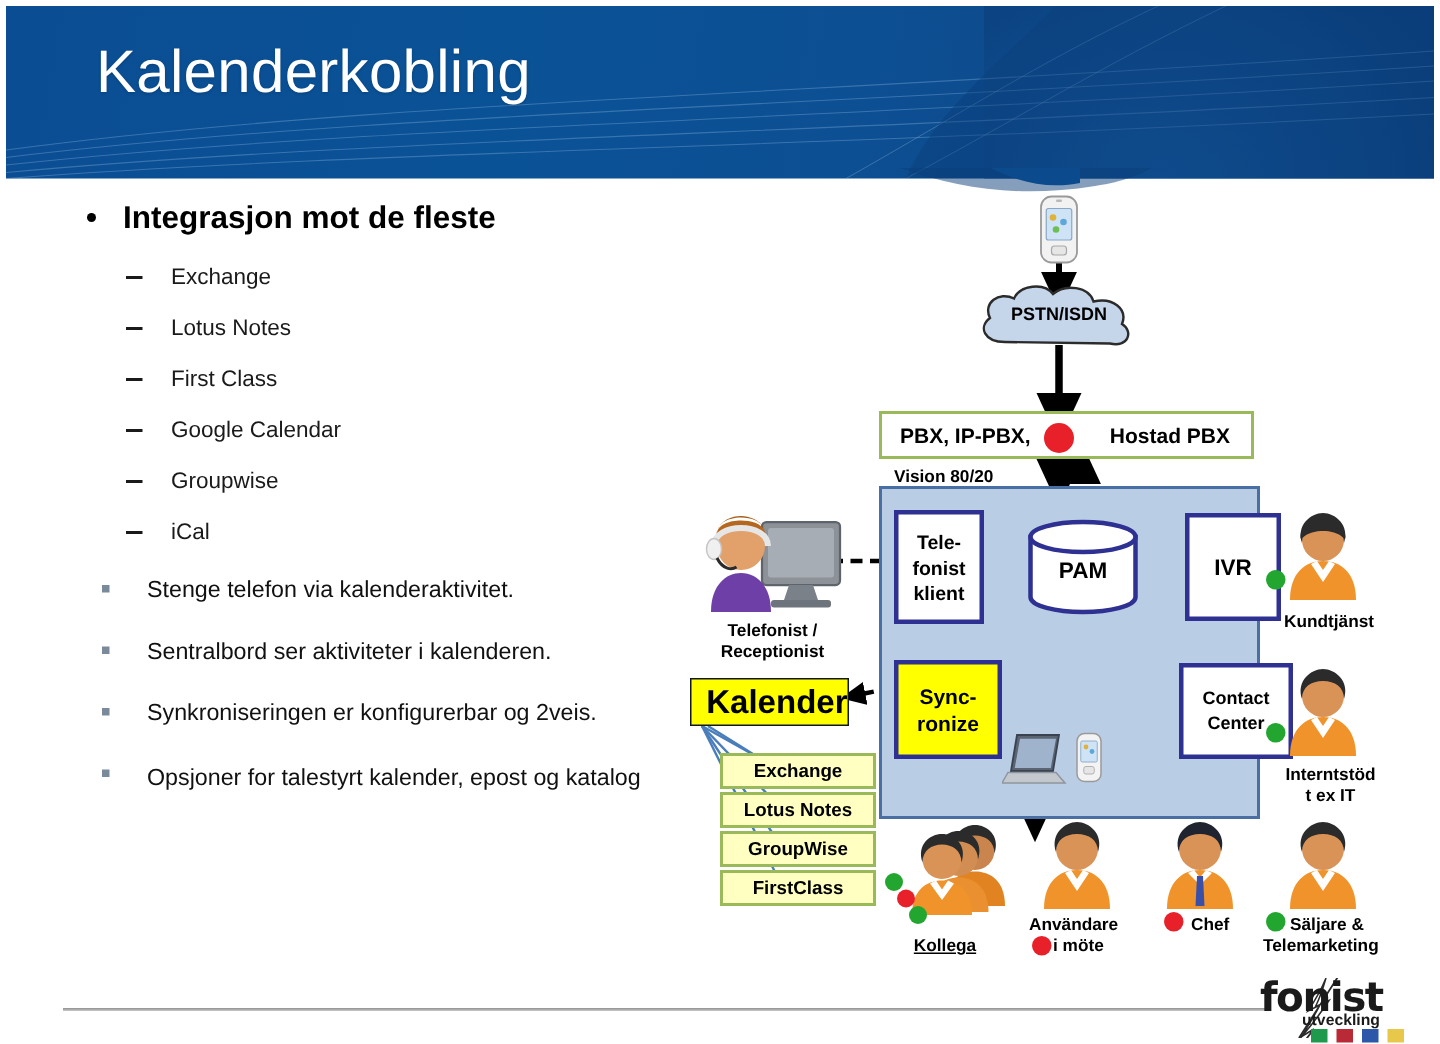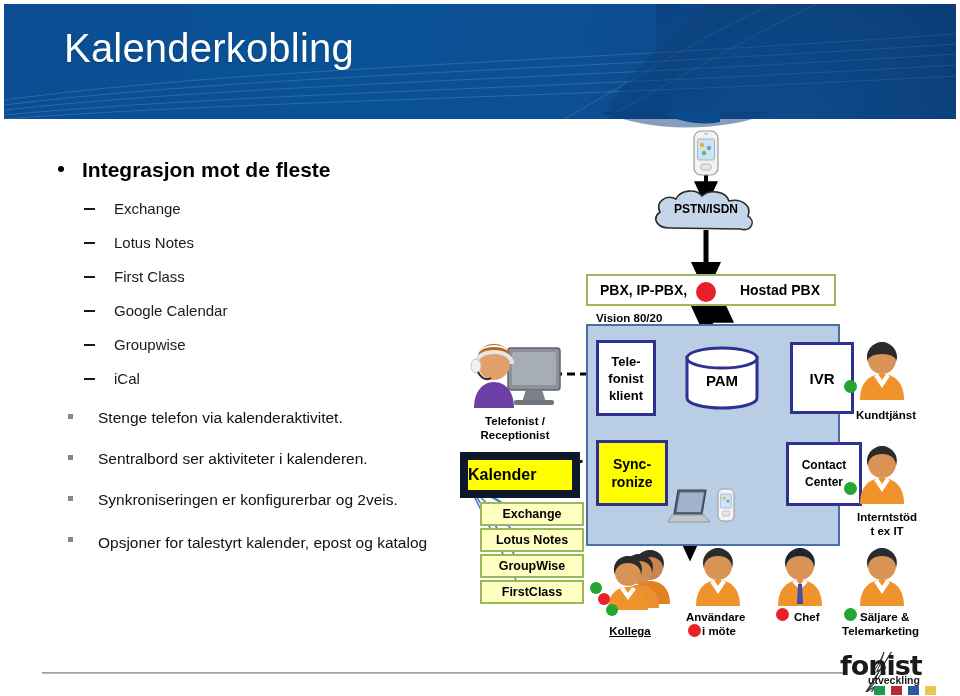--- a/index.html
+++ b/index.html
@@ -25,21 +25,21 @@
   .banner-title{
     position:absolute;left:60px;top:22px;
     font-size:40px;color:#ffffff;letter-spacing:.2px;font-weight:400;
     text-shadow:0 1px 2px rgba(0,0,0,.18);
   }
   .swoosh-under{
     position:absolute;left:600px;top:112px;width:360px;height:22px;overflow:hidden;
   }
 
   
-  .bullets{position:absolute;left:40px;top:157px;width:430px;}
+  .bullets{position:absolute;left:40px;top:133px;width:430px;}
   .b1{position:relative;padding-left:42px;font-size:21px;font-weight:bold;color:#000;
       line-height:26px;margin-bottom:16px;}
   .b1 .dot{position:absolute;left:18px;top:9px;width:6px;height:6px;border-radius:50%;background:#000;}
   .b2{position:relative;padding-left:74px;font-size:15px;color:#1a1a1a;line-height:20px;margin-bottom:14px;}
   .b2 .dash{position:absolute;left:44px;top:9px;width:11px;height:1.6px;background:#1a1a1a;}
   .b3{position:relative;padding-left:58px;font-size:15.5px;color:#111;line-height:24px;margin-bottom:4px;margin-top:17px;}
   .b3 .sq{position:absolute;left:28px;top:8px;width:5px;height:5px;background:#7a8a9a;}
   .b3.wrap{line-height:27px;}
 
   
@@ -58,22 +58,22 @@
     padding:0 4px;font-size:11.5px;font-weight:bold;color:#000;
     white-space:nowrap;
   }
 
   .navybox{background:#ffffff;border:3px solid #2e3192;}
   .greenbox{background:#ffffff;border:3px solid #8fbc54;}
   .yellowbox{background:#ffff00;border:3px solid #2e3192;}
 
   .kalender-main{
     position:absolute;left:20px;top:326px;width:104px;height:30px;
-    background:#ffff00;border:8px solid #0f172a;
-    font-size:16px;font-weight:bold;display:flex;align-items:center;justify-content:flex-start;
+    background:#ffff00;border:1px solid #0f172a;
+    font-size:22px;font-weight:bold;display:flex;align-items:center;justify-content:flex-end;
   }
   .kal-sub{
     position:absolute;left:40px;width:100px;height:20px;
     background:#ffffc2;border:2px solid #9aba5a;
     font-size:12.5px;font-weight:bold;display:flex;align-items:center;justify-content:center;
     color:#000;
   }
 
   .figlabel{position:absolute;text-align:center;font-size:11.5px;font-weight:bold;color:#000;line-height:14px;}
   .statusdot{position:absolute;border-radius:50%;}

